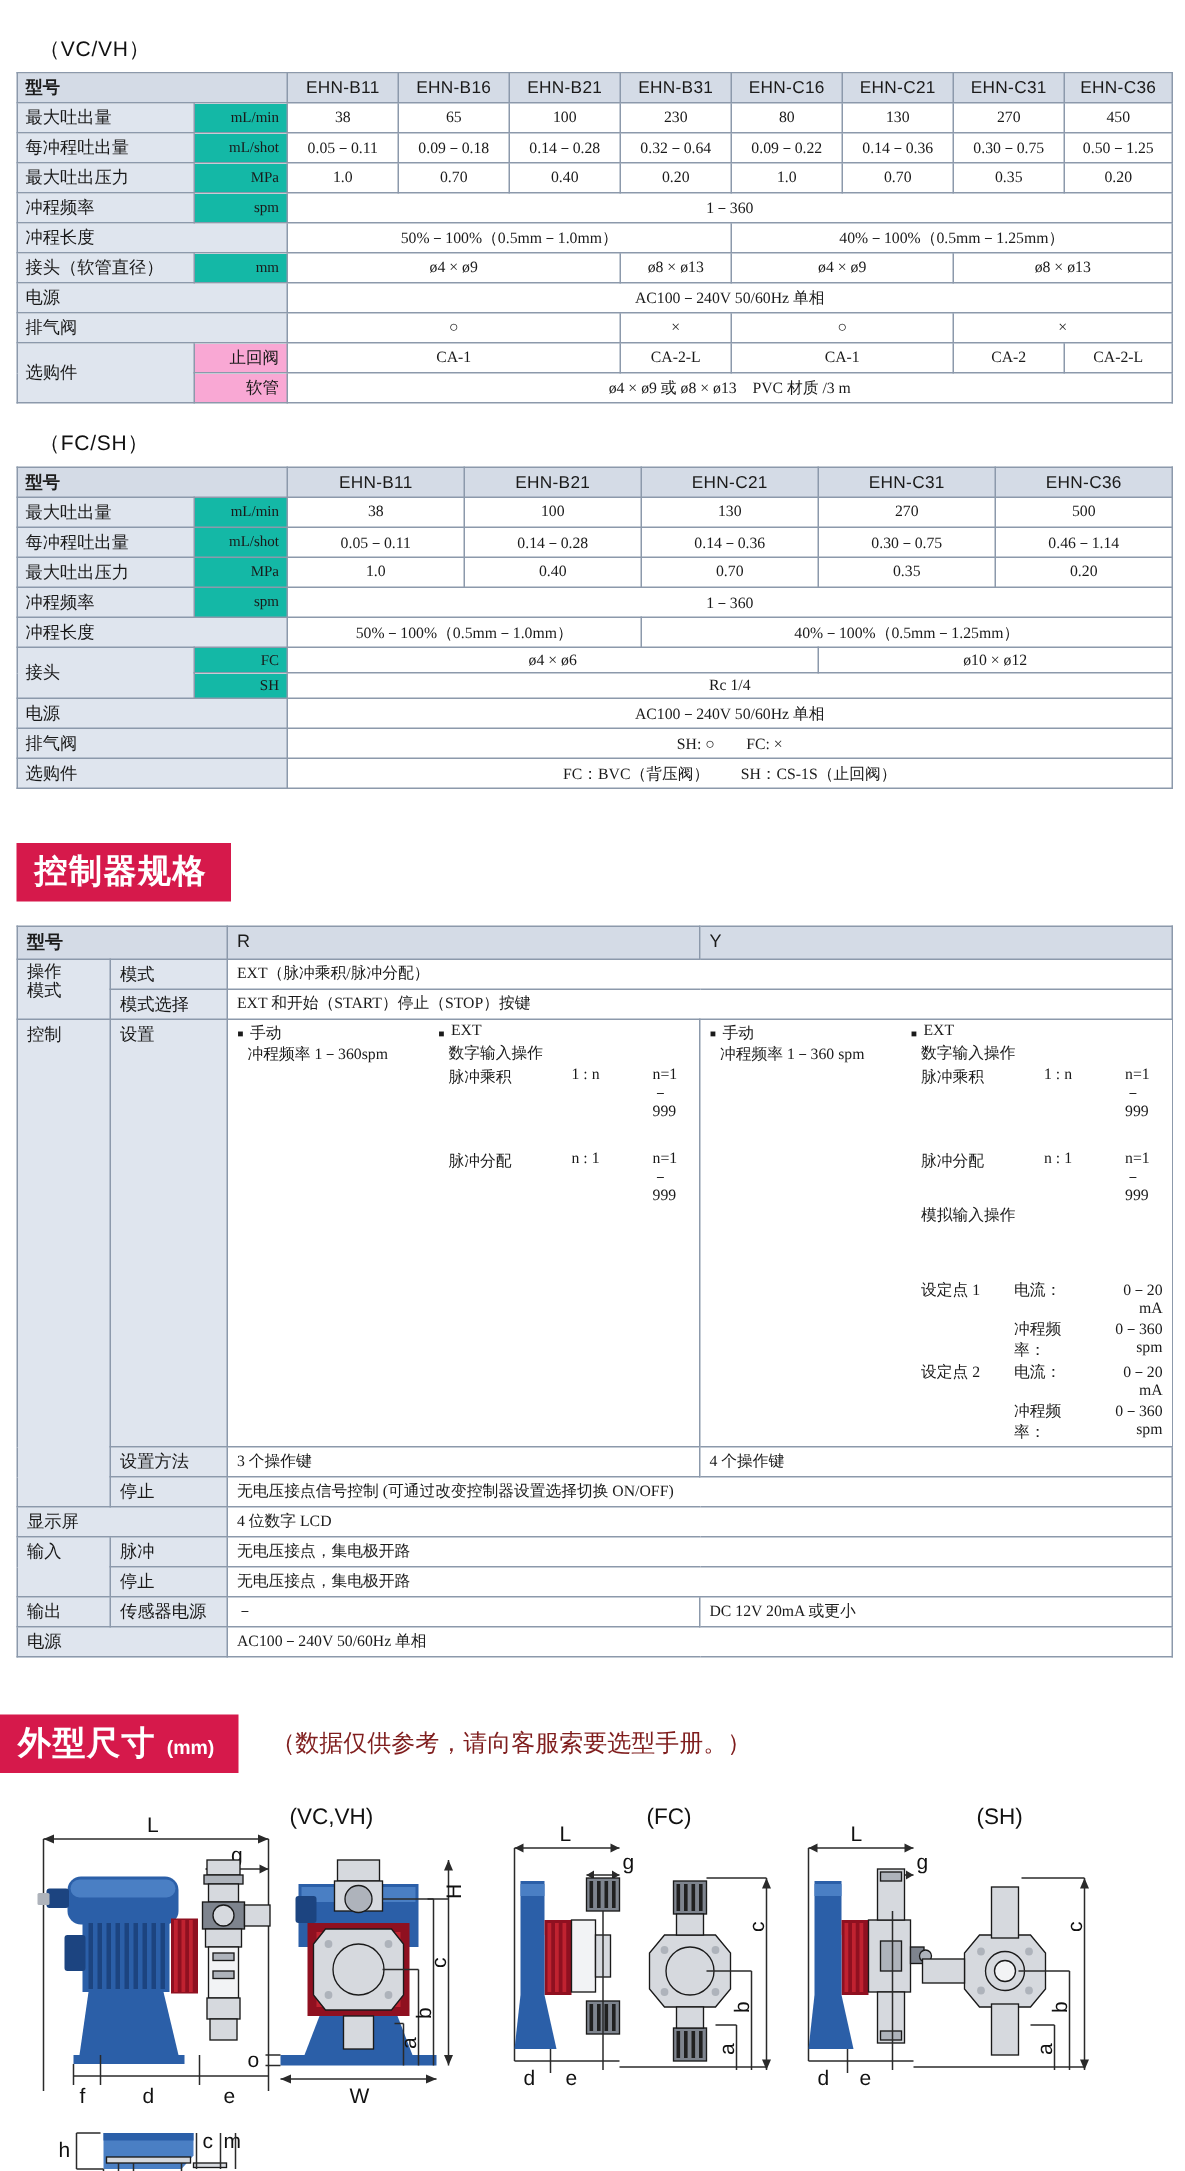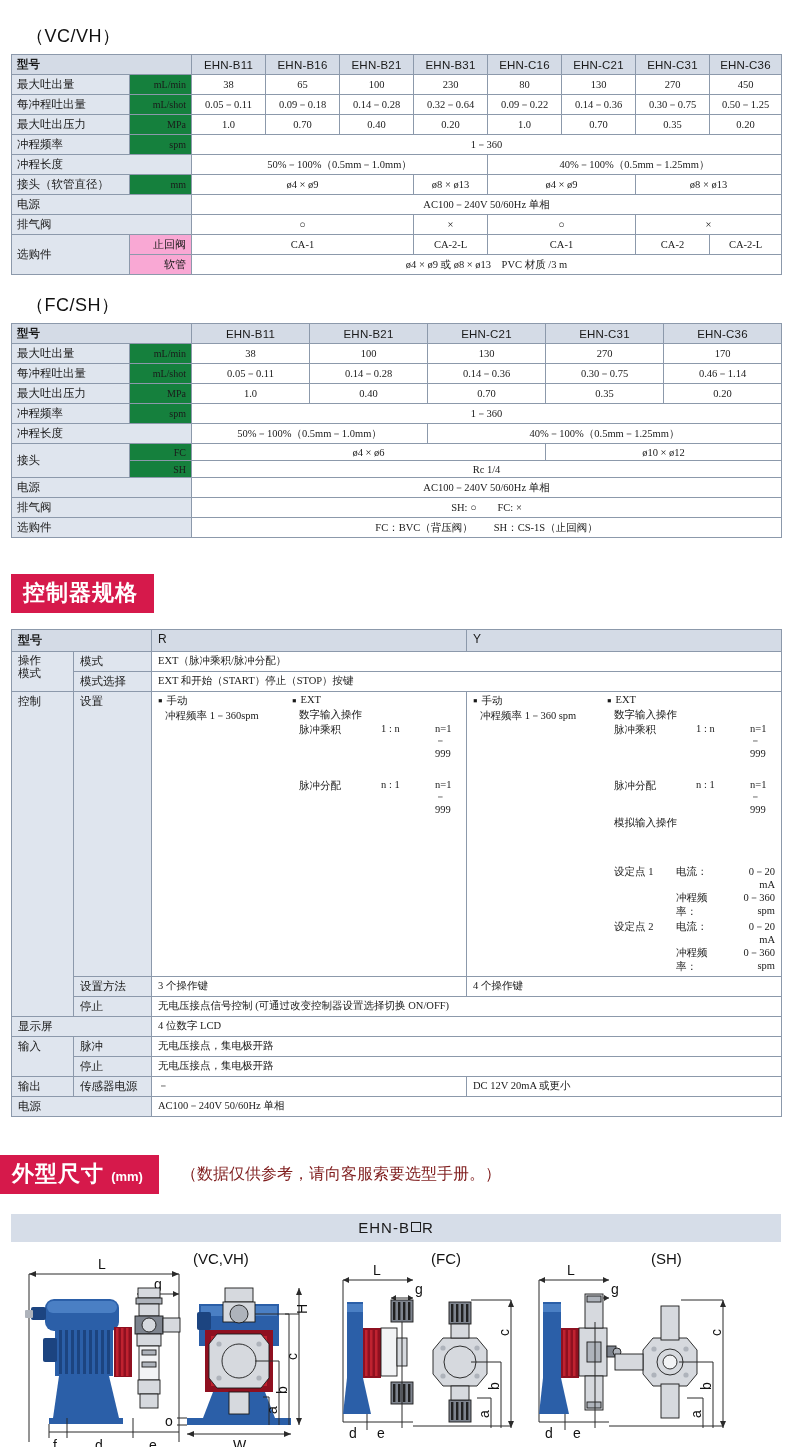--- a/index.html
+++ b/index.html
@@ -33,21 +33,21 @@
   .banner-row { display:flex; align-items:center; gap:22px; }
   .banner-note {
     font-family: "Liberation Serif", "DejaVu Serif", serif;
     font-size: 16px;
     color: #7f1d1d;
     white-space: nowrap;
   }
 
   .subtitle {
     font-family: "Liberation Sans", "DejaVu Sans", sans-serif;
-    font-size: 18px;
+    font-size: 14px;
     color: #111;
     margin: 10px 0 6px 26px;
     letter-spacing: 0.5px;
   }
 
   
   table.spec {
     border-collapse: collapse;
     width: 770px;
     margin: 0 0 0 11px;
@@ -67,21 +67,21 @@
   }
   
   table.spec td.lbl {
     background: #dfe5ee;
     text-align: left;
     padding-left: 5px;
     font-size: 11.5px;
     font-family: "Liberation Sans", "DejaVu Sans", sans-serif;
   }
   table.spec td.lbl2 {
-    background: #15803d;
+    background: #14b8a6;
     text-align: right;
     padding-right: 5px;
     font-size: 10px;
     font-family: "Liberation Serif", "DejaVu Serif", serif;
   }
   table.spec td.lbl-sub {
     background: #f9a8d4;
     text-align: right;
     padding-right: 5px;
     font-size: 11px;
@@ -323,21 +323,21 @@
         <td class="hdr">EHN-C31</td>
         <td class="hdr">EHN-C36</td>
       </tr>
       <tr>
         <td class="lbl">最大吐出量</td>
         <td class="lbl2">mL/min</td>
         <td>38</td>
         <td>100</td>
         <td>130</td>
         <td>270</td>
-        <td>170</td>
+        <td>500</td>
       </tr>
       <tr>
         <td class="lbl">每冲程吐出量</td>
         <td class="lbl2">mL/shot</td>
         <td>0.05－0.11</td>
         <td>0.14－0.28</td>
         <td>0.14－0.36</td>
         <td>0.30－0.75</td>
         <td>0.46－1.14</td>
       </tr>
@@ -532,23 +532,20 @@
   <div class="banner-row" style="">
     <div class="banner">
       <span>外型尺寸</span>
       <span class="unit">(mm)</span>
     </div>
     <div class="banner-note">（数据仅供参考，请向客服索要选型手册。）</div>
   </div>
 
   <div style="height:12px"></div>
 
-  <div class="dimband">
-    <span>EHN-B</span><span class="sqbox"></span><span>R</span>
-  </div>
 
   <div class="drawwrap">
     <svg width="770" height="295" viewBox="0 0 770 295">
 
       <text class="grp-label" x="182" y="22">(VC,VH)</text>
 
       <line class="dline" x1="18" y1="32" x2="168" y2="32"></line>
       <path d="M18,32 l7,-3 l0,6 z M168,32 l-7,-3 l0,6 z" fill="#2a2a2a"></path>
       <line class="dline" x1="18" y1="32" x2="18" y2="200"></line>
       <line class="dline" x1="168" y1="32" x2="168" y2="200"></line>

